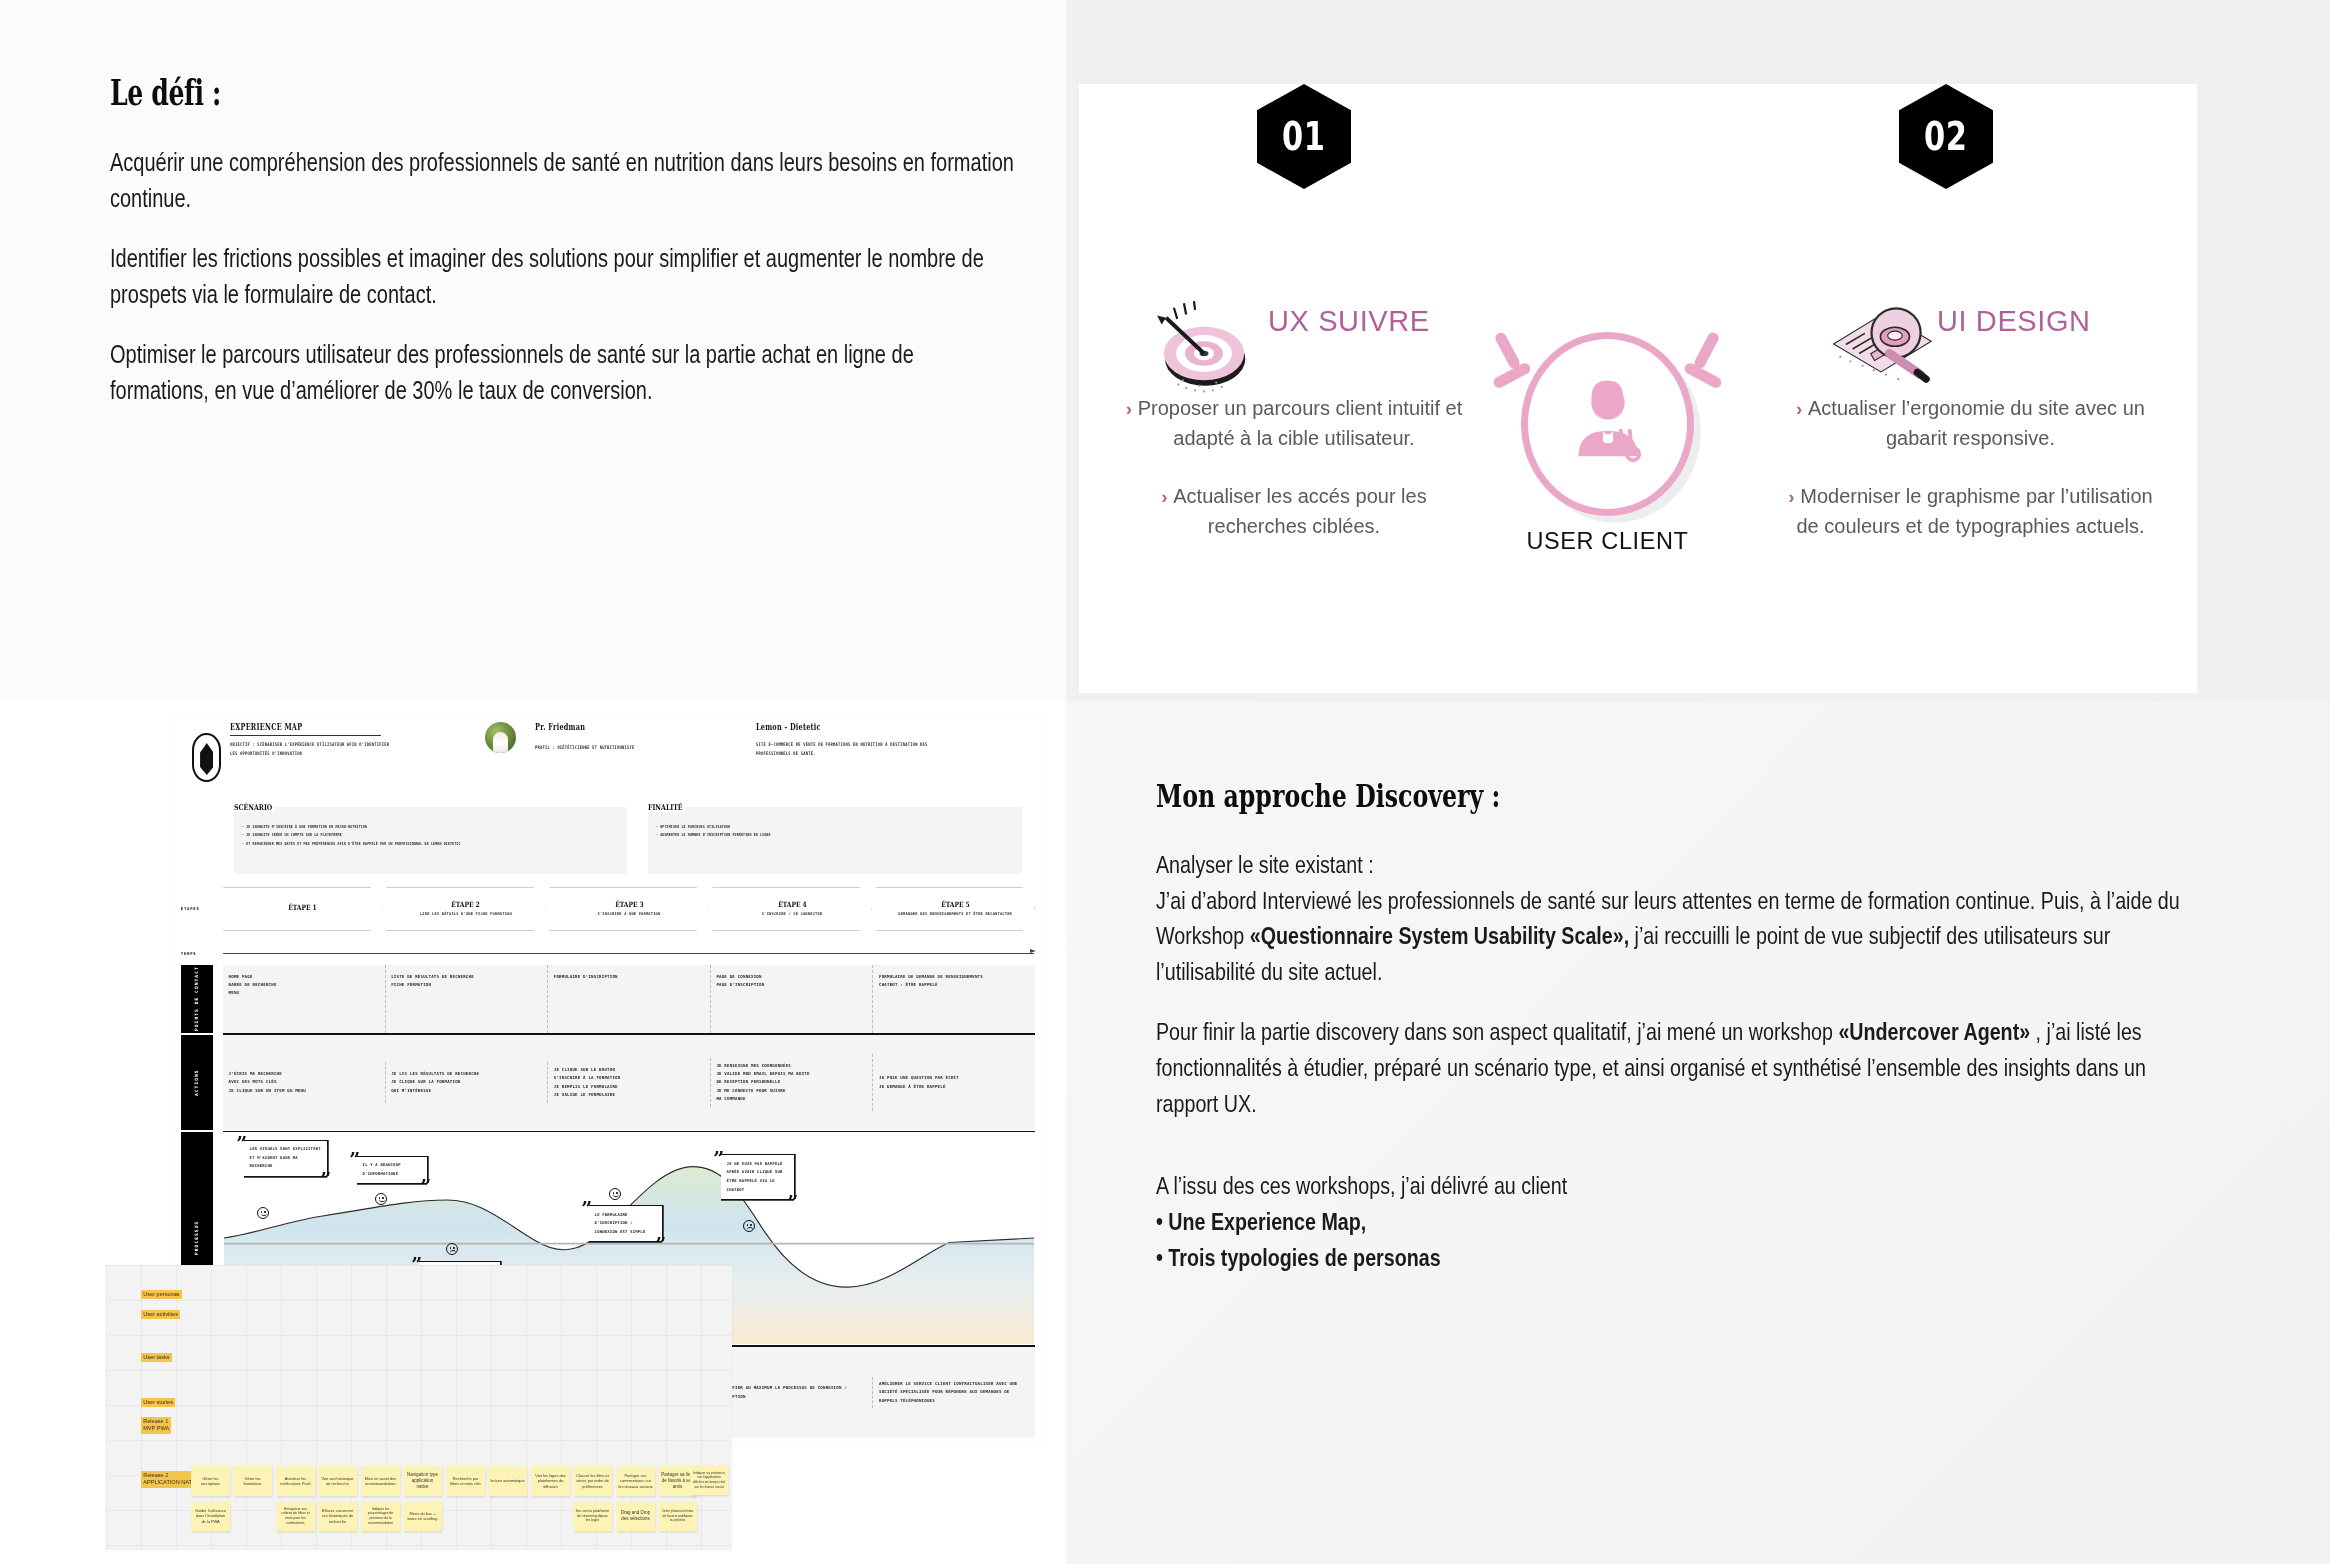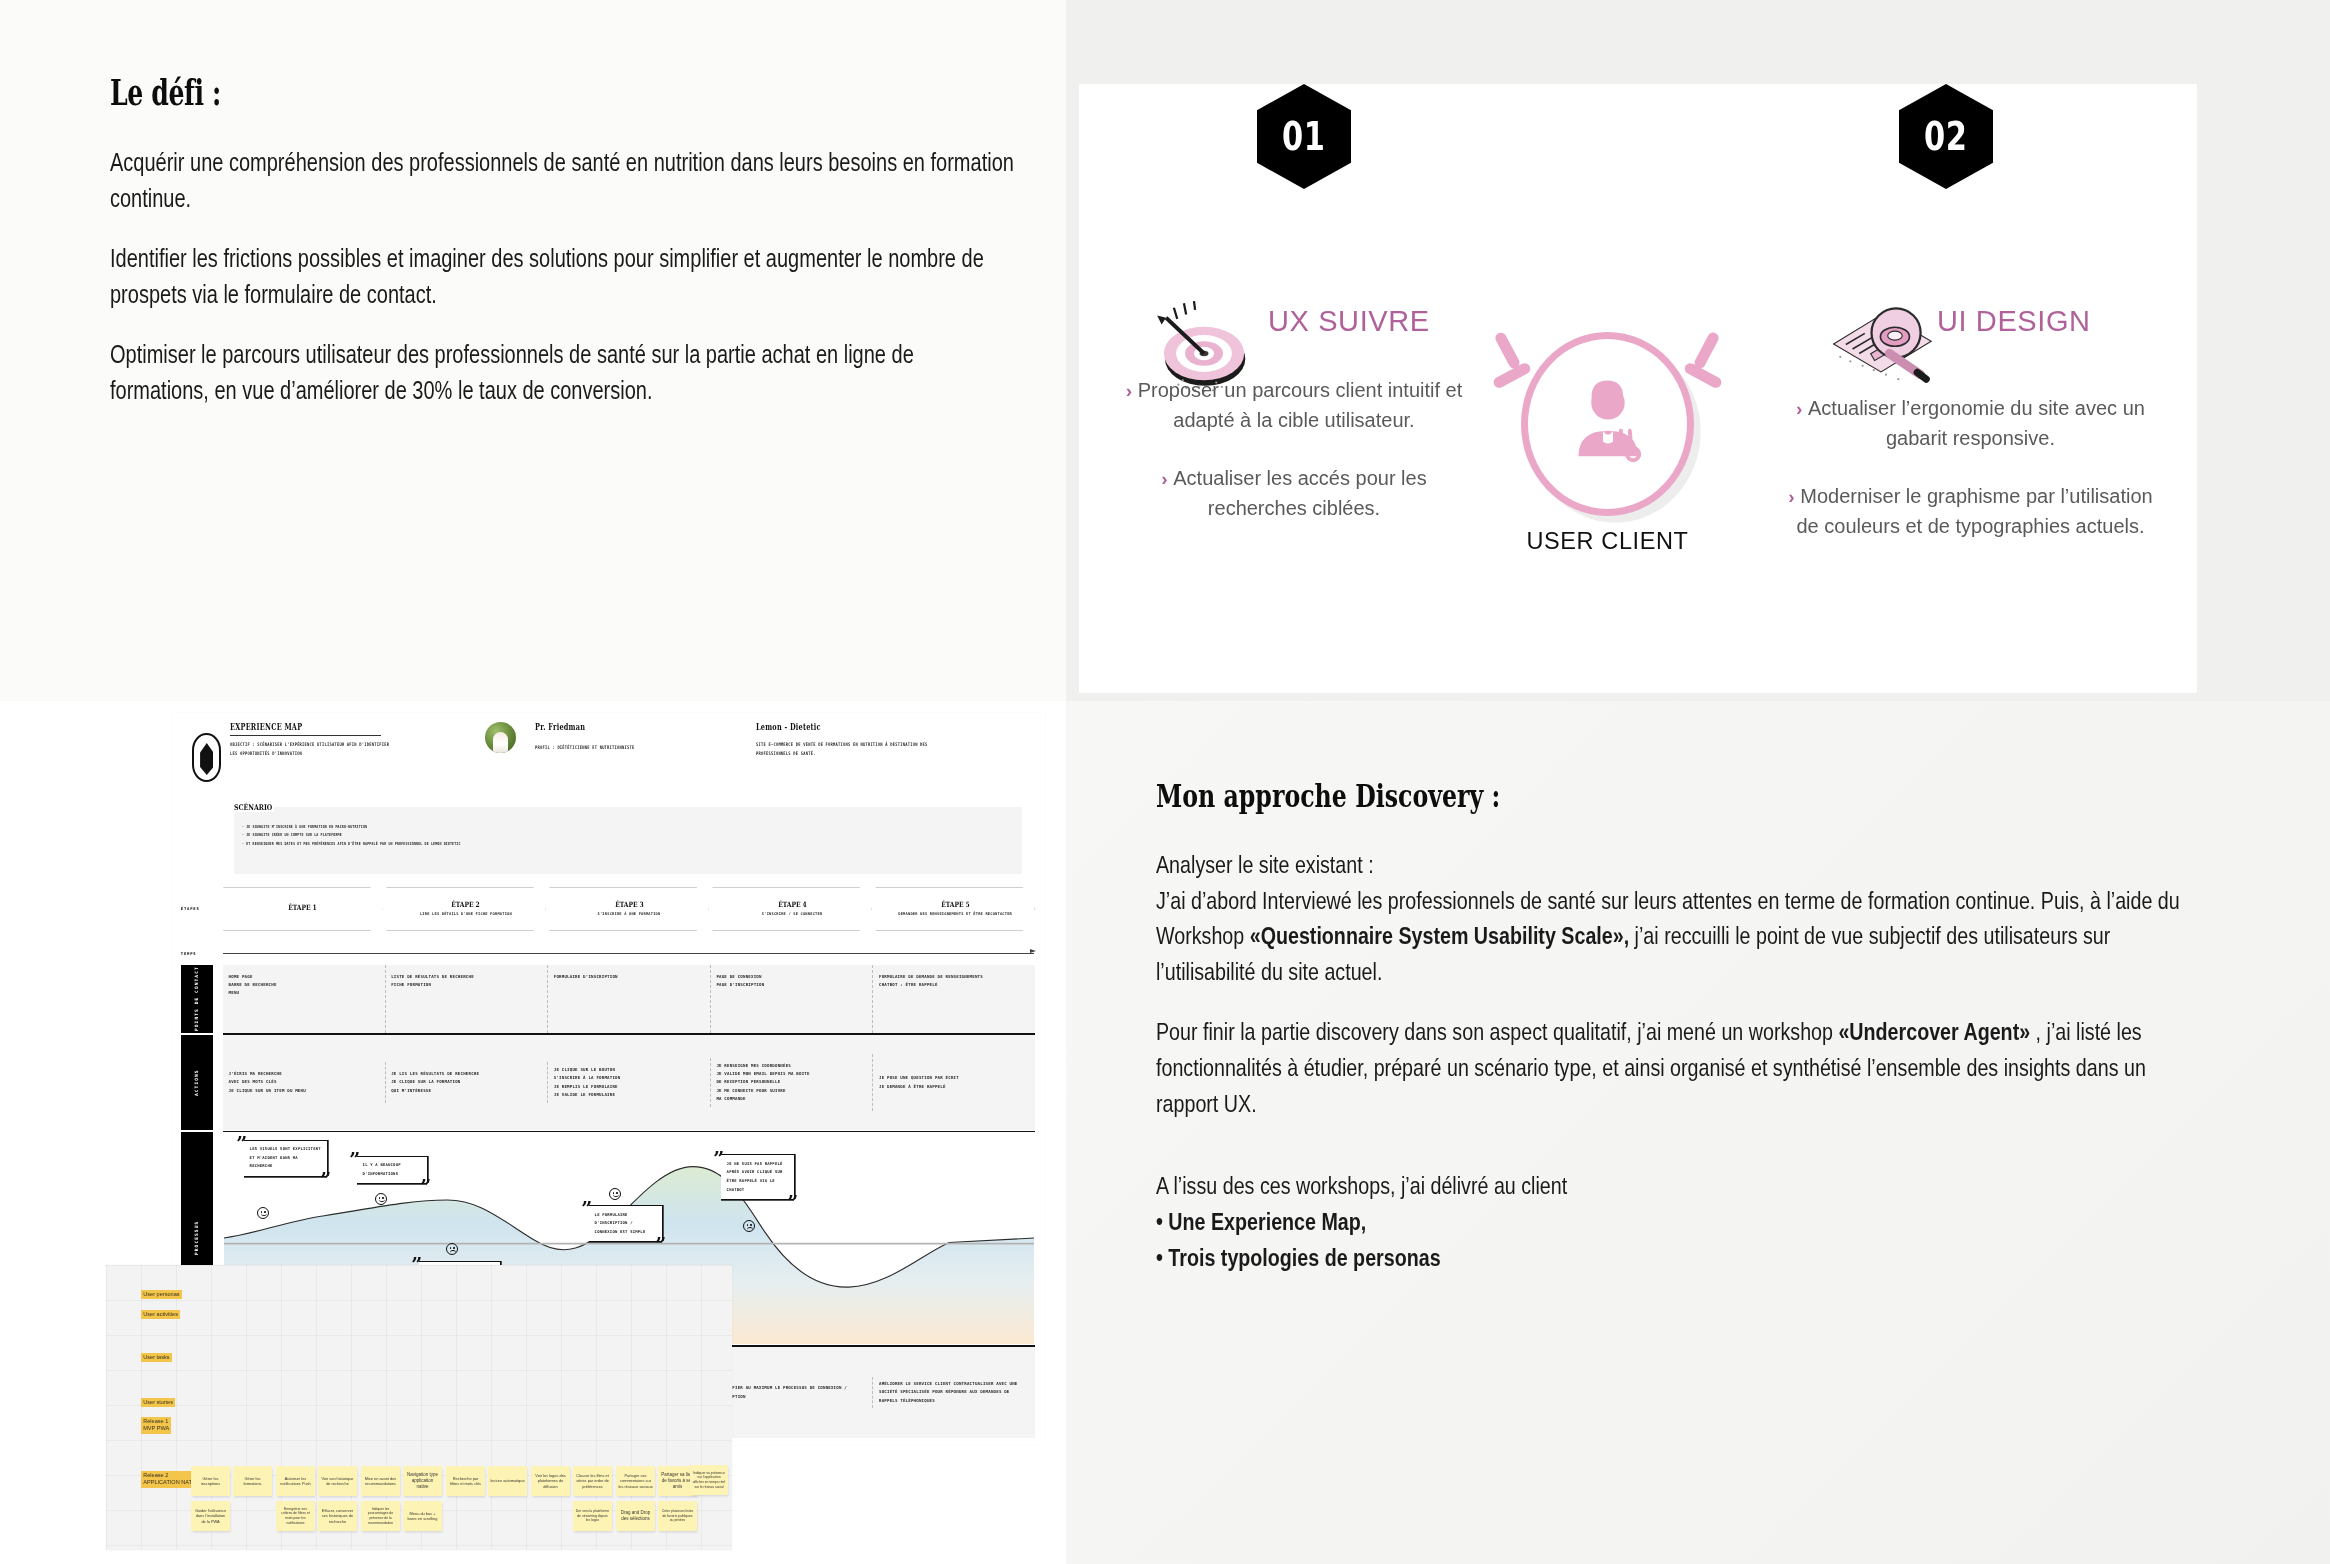--- a/index.html
+++ b/index.html
@@ -56,21 +56,21 @@
     position:absolute; color:#b0619a; font-size:29px; letter-spacing:0.6px;
     font-family:"Liberation Sans", sans-serif; font-weight:300;
   }
   .dlabel-ux { left:1268px; top:305px; }
   .dlabel-ui { left:1937px; top:305px; }
 
   .col-text {
     position:absolute; font-size:20px; line-height:1.48; color:#5a5a5a;
     font-family:"Liberation Sans", sans-serif; font-weight:300;
   }
-  .col-ux { left:1115px; top:376px; width:358px; text-align:center; }
+  .col-ux { left:1115px; top:394px; width:358px; text-align:center; }
   .col-ui { left:1786px; top:394px; width:369px; text-align:center; }
   .bullet-row { position:relative; margin-bottom:29px; }
   .chev {
     color:#b0619a; font-weight:bold; font-size:19px;
     margin-right:5.6px;
   }
 
   
   .uc-wrap { position:absolute; left:1487px; top:310px; width:240px; height:240px; }
   .uc-circle {
@@ -352,20 +352,27 @@
 
   <div style="position:absolute;left:61px;top:89px;width:788px;display:flex;gap:21px;">
     <div style="flex:1.05;">
       <div class="sec-hdr">SCÉNARIO</div>
       <div class="sec-box" style="height:67px;">
         <div class="sec-ul" style="width:128%;transform:scaleX(.78);transform-origin:left top;">· JE SOUHAITE M'INSCRIRE À UNE FORMATION EN MACRO-NUTRITION</div>
         <div class="sec-ul" style="width:128%;transform:scaleX(.78);transform-origin:left top;">· JE SOUHAITE CRÉER UN COMPTE SUR LA PLATEFORME</div>
         <div class="sec-ul" style="width:128%;transform:scaleX(.78);transform-origin:left top;">· ET RENSEIGNER MES DATES ET MES PRÉFÉRENCES AFIN D'ÊTRE RAPPELÉ PAR UN PROFESSIONNEL DE LEMON DIETETIC</div>
       </div>
     </div>
+    <div style="flex:1;">
+      <div class="sec-hdr">FINALITÉ</div>
+      <div class="sec-box" style="height:67px;">
+        <div class="sec-ul" style="width:128%;transform:scaleX(.78);transform-origin:left top;">· OPTIMISER LE PARCOURS UTILISATEUR</div>
+        <div class="sec-ul" style="width:128%;transform:scaleX(.78);transform-origin:left top;">· AUGMENTER LE NOMBRE D'INSCRIPTION FORMATION EN LIGNE</div>
+      </div>
+    </div>
   </div>
 
   <div class="sidelab" style="position:absolute;left:7.8px;top:193px;">ÉTAPES</div>
   <div style="position:absolute;left:50px;top:174px;width:812px;display:flex;">
     <div class="etape">
       <b>ÉTAPE 1</b>
       <span></span>
     </div>
     <div class="etape">
       <b>ÉTAPE 2</b>

